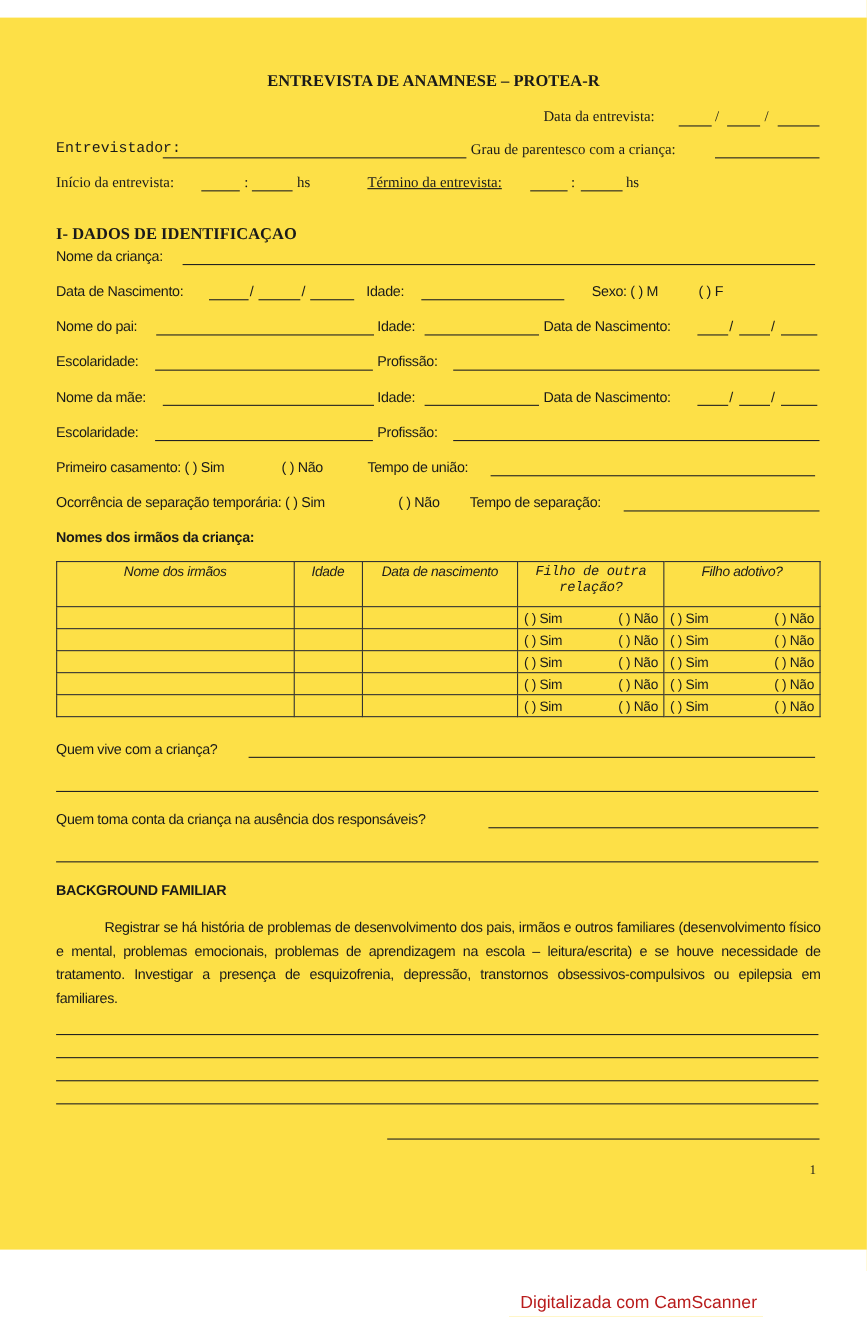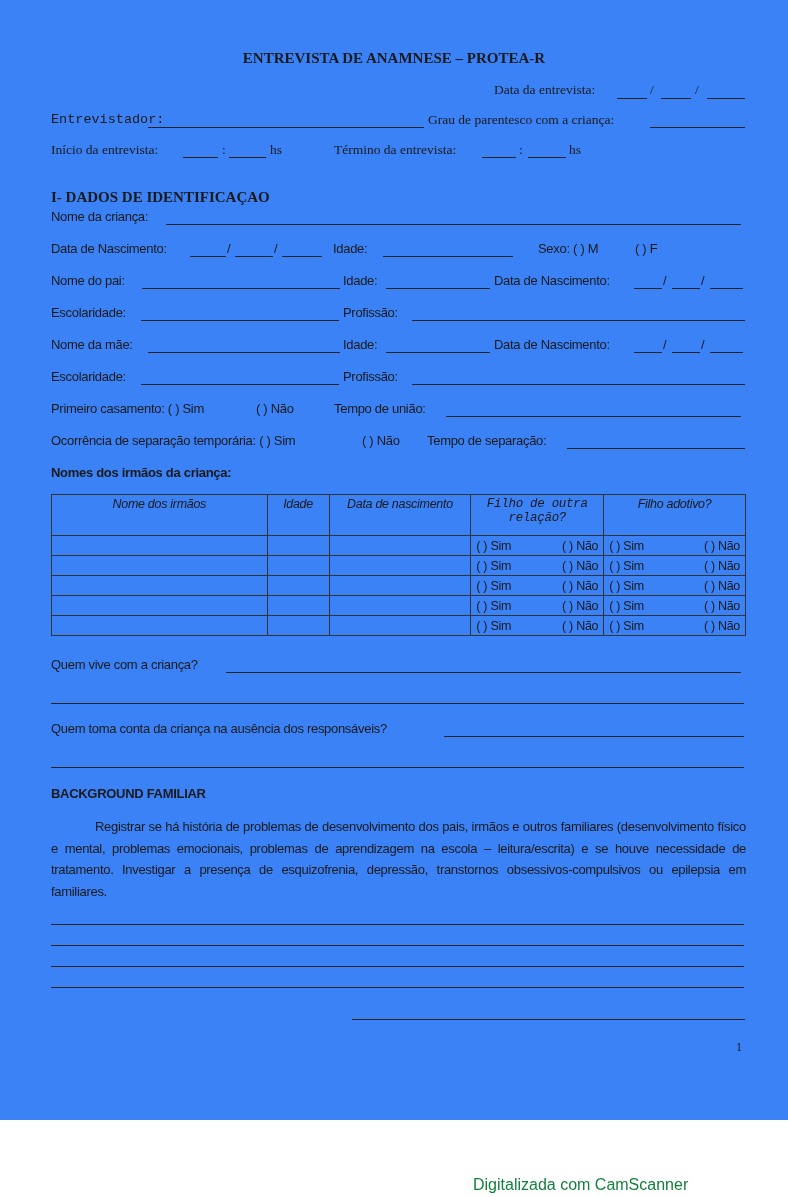--- a/index.html
+++ b/index.html
@@ -1,22 +1,22 @@
 <!DOCTYPE html>
 <html><head>
 <meta charset="utf-8">
 <style>
   html, body { margin: 0; padding: 0; }
   body {
     width: 788px; height: 1197px; background: #ffffff; position: relative; overflow: hidden;
     color: #1a1a1a;
   }
   .page {
-    position: absolute; left: 0; top: 0; width: 788px; height: 1120px;
-    background: #3b82f6;
+    position: absolute; left: 0; top: 16px; width: 788px; height: 1120px;
+    background: #fde047;
   }
   .serif { font-family: "Liberation Serif", "DejaVu Serif", serif; }
   .sans { font-family: "Liberation Sans", "DejaVu Sans", sans-serif; letter-spacing: -0.3px; }
   .abs { position: absolute; white-space: nowrap; }
   .title { font-size: 15px; font-weight: bold; left: 0; width: 788px; text-align: center; top: 50px; }
   .t14 { font-size: 13.5px; }
   .line { position: absolute; border-bottom: 1.4px solid #222; height: 0; }
   .lbl { font-size: 13px; }
   .h1 { font-size: 15px; font-weight: bold; }
   table.siblings {
@@ -24,21 +24,21 @@
     border-collapse: collapse; font-size: 12.5px;
   }
   table.siblings th, table.siblings td {
     border: 1px solid #333; padding: 0 3px; height: 19px;
   }
   table.siblings th { font-style: italic; font-weight: normal; vertical-align: top; text-align: center; height: 38px; padding-top: 2px; }
   .yn { display: flex; justify-content: space-between; padding: 0 2px; }
   .para { position: absolute; left: 51px; width: 695px; top: 816px; font-size: 13px; line-height: 21.5px; text-align: justify; }
   .para .indent { display: inline-block; width: 44px; }
   .pagenum { font-size: 12px; }
-  .footer { font-size: 16px; font-family: "Liberation Sans", "DejaVu Sans", sans-serif; letter-spacing: 0; color: #15803d; }
+  .footer { font-size: 16px; font-family: "Liberation Sans", "DejaVu Sans", sans-serif; letter-spacing: 0; color: #b91c1c; }
 </style>
 </head>
 <body>
 
 <div class="page">
 
   <div class="abs serif title">ENTREVISTA DE ANAMNESE – PROTEA-R</div>
 
   <div class="abs serif t14" style="left:494px; top:82px;">Data da entrevista:</div>
   <div class="line" style="left:617px; top:98px; width:30px;"></div>
@@ -50,21 +50,21 @@
   <div class="abs serif t14" style="left:51px; top:112px;font-family:Liberation Mono, monospace;">Entrevistador:</div>
   <div class="line" style="left:148px; top:127px; width:276px;"></div>
   <div class="abs serif t14" style="left:428px; top:112px;">Grau de parentesco com a criança:</div>
   <div class="line" style="left:650px; top:127px; width:95px;"></div>
 
   <div class="abs serif t14" style="left:51px; top:142px;">Início da entrevista:</div>
   <div class="line" style="left:183px; top:157px; width:35px;"></div>
   <div class="abs serif t14" style="left:222px; top:142px;">:</div>
   <div class="line" style="left:229px; top:157px; width:37px;"></div>
   <div class="abs serif t14" style="left:270px; top:142px;">hs</div>
-  <div class="abs serif t14" style="left:334px; top:142px;">Término da entrevista:</div>
+  <div class="abs serif t14" style="left:334px; top:142px;text-decoration:underline;">Término da entrevista:</div>
   <div class="line" style="left:482px; top:157px; width:34px;"></div>
   <div class="abs serif t14" style="left:519px; top:142px;">:</div>
   <div class="line" style="left:528px; top:157px; width:38px;"></div>
   <div class="abs serif t14" style="left:569px; top:142px;">hs</div>
 
   <div class="abs serif h1" style="left:51px; top:189px;">I- DADOS DE IDENTIFICAÇAO</div>
   <div class="abs sans lbl" style="left:51px; top:209px;">Nome da criança:</div>
   <div class="line" style="left:166px; top:224px; width:575px;"></div>
 
   <div class="abs sans lbl" style="left:51px; top:241px;">Data de Nascimento:</div>

